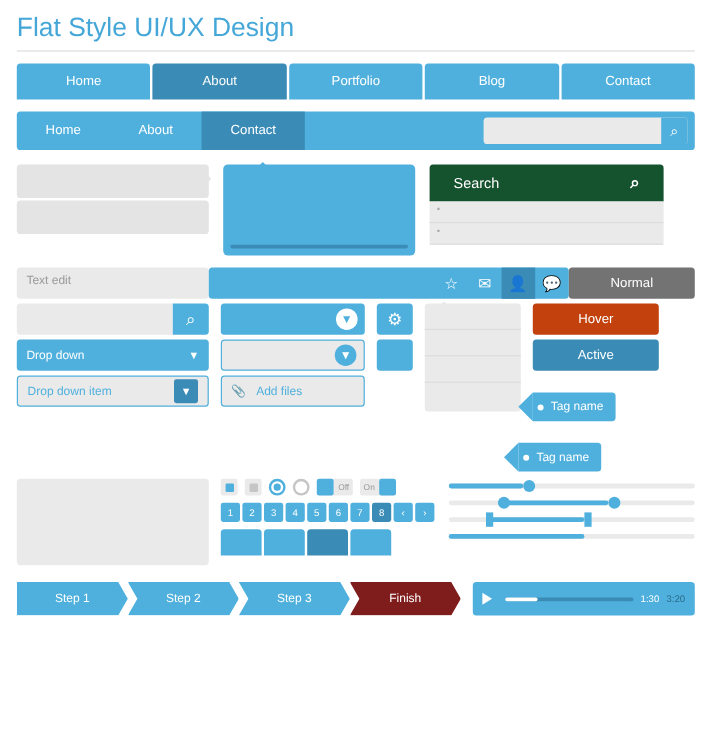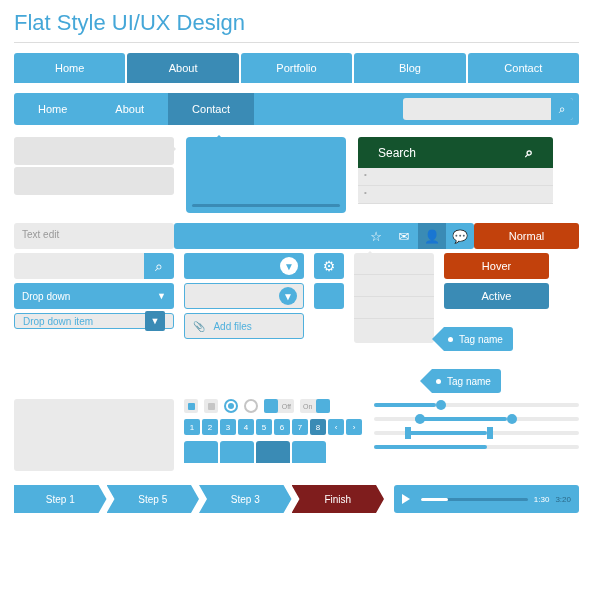--- a/index.html
+++ b/index.html
@@ -36,33 +36,33 @@
 
 
 .row2{display:flex;margin-bottom:4px}
 .textedit{width:160px;height:26px;background:#eaeaea;border-radius:3px;padding:6px 8px;color:#999;font-size:10px}
 .iconbar{flex:1;display:flex;background:#4fb0dd;border-radius:3px;height:26px}
 .iconbar .ic{width:28px;display:flex;align-items:center;justify-content:center;font-size:13px}
 .iconbar .ic.sel{background:#3a8bb5}
 .iconbar .spacer{flex:1}
 .btns{width:105px;display:flex;flex-direction:column;gap:4px}
 .btn{height:26px;display:flex;align-items:center;justify-content:center;border-radius:3px;font-size:11px}
-.btn.normal{background:#c2410c}
+.btn.normal{background:#737373}
 .btn.hover{background:#c2410c}
 .btn.active{background:#3a8bb5}
 
 
 .row3{display:flex;gap:10px;margin-bottom:6px;align-items:flex-start}
 .col1{width:160px;display:flex;flex-direction:column;gap:4px}
 .sbar{display:flex;height:26px}
 .sbar .in{flex:1;background:#eaeaea;border-radius:3px 0 0 3px}
 .sbar .go{width:30px;background:#4fb0dd;display:flex;align-items:center;justify-content:center;border-radius:0 3px 3px 0;font-size:14px}
 .dd{display:flex;height:26px;background:#4fb0dd;border-radius:3px;align-items:center;padding:0 8px;font-size:10px}
 .dd .arrow{margin-left:auto;font-size:9px}
-.dditem{height:16px;background:#eaeaea;border:1px solid #4fb0dd;border-radius:3px;display:flex;align-items:center;padding:0 8px;color:#4fb0dd;font-size:10px}
+.dditem{height:26px;background:#eaeaea;border:1px solid #4fb0dd;border-radius:3px;display:flex;align-items:center;padding:0 8px;color:#4fb0dd;font-size:10px}
 .dditem .ar2{margin-left:auto;width:20px;height:20px;background:#3a8bb5;color:#fff;display:flex;align-items:center;justify-content:center;font-size:9px;border-radius:2px}
 
 .col2{width:120px;display:flex;flex-direction:column;gap:4px}
 .dlbtn{height:26px;background:#4fb0dd;border-radius:3px;display:flex;align-items:center;justify-content:flex-end;padding:0 6px}
 .dlbtn .circ{width:18px;height:18px;background:#fff;color:#4fb0dd;border-radius:50%;display:flex;align-items:center;justify-content:center;font-size:10px}
 .dlout{height:26px;background:#eaeaea;border:1px solid #4fb0dd;border-radius:3px;display:flex;align-items:center;justify-content:flex-end;padding:0 6px}
 .dlout .circ{width:18px;height:18px;background:#4fb0dd;border-radius:50%;display:flex;align-items:center;justify-content:center;font-size:10px}
 .addf{height:26px;background:#eaeaea;border:1px solid #4fb0dd;border-radius:3px;display:flex;align-items:center;padding:0 8px;color:#4fb0dd;font-size:10px;gap:8px}
 
 .col3{width:30px;display:flex;flex-direction:column;gap:4px}
@@ -283,21 +283,21 @@
       </div>
     <div class="sl">
         <div class="fill" style="width:55%"></div>
       </div>
   </div>
 </div>
 
 <div class="row5">
   <div class="steps">
     <div class="step">Step 1</div>
-    <div class="step">Step 5</div>
+    <div class="step">Step 2</div>
     <div class="step">Step 3</div>
     <div class="step fin">Finish</div>
   </div>
   <div class="player">
     <div class="play"></div>
     <div class="ptrack">
         <div class="pf"></div>
       </div>
     <span class="ptime">1:30</span>
     <span class="ptime2">3:20</span>

